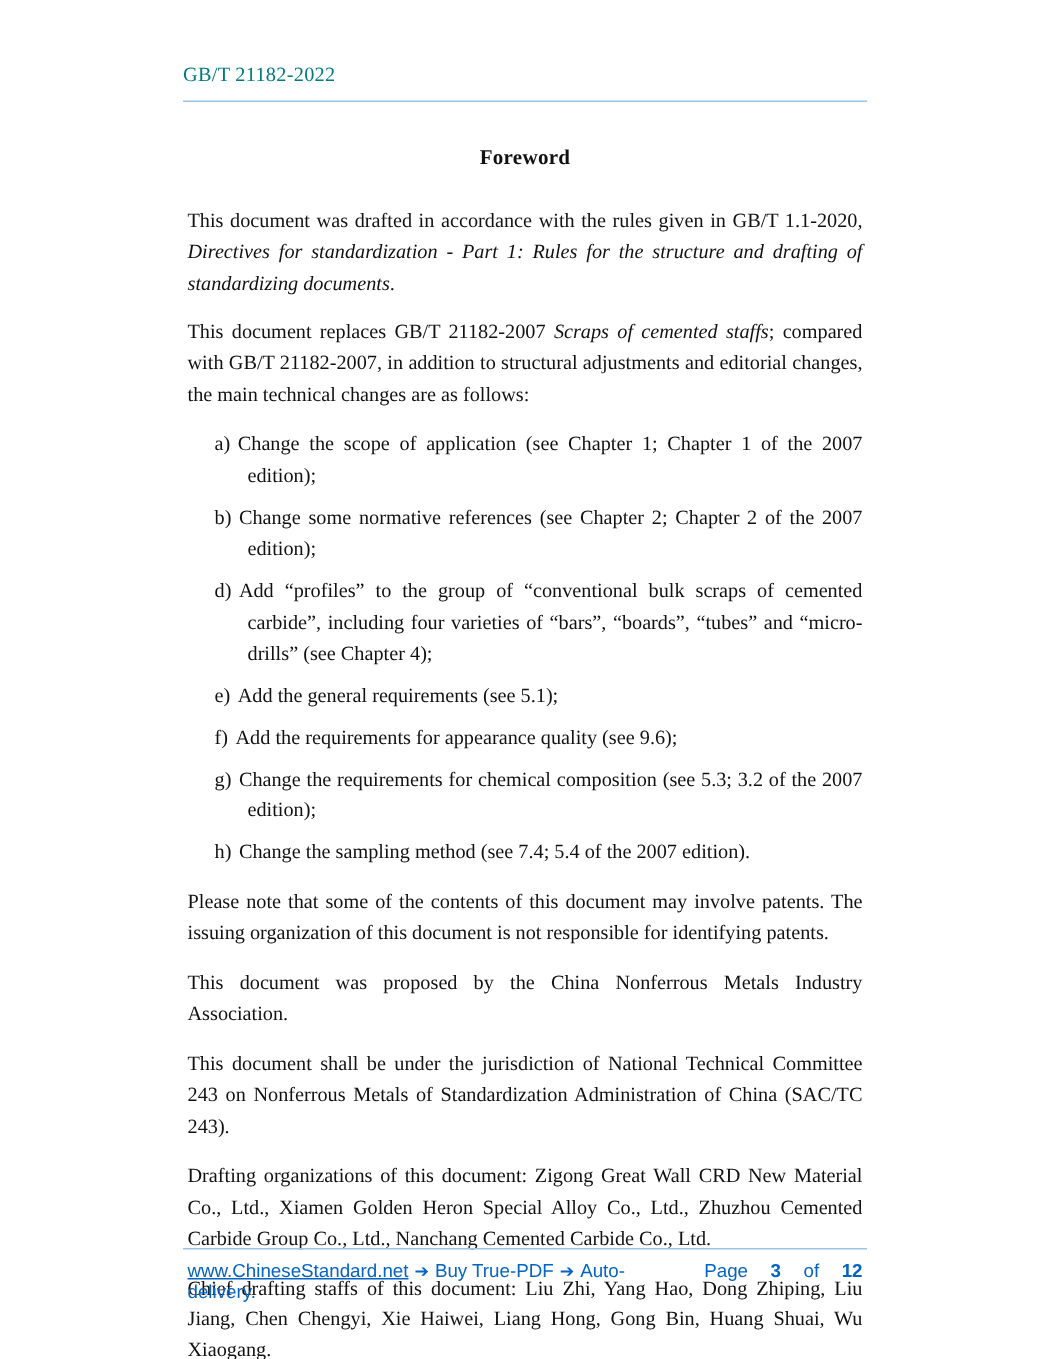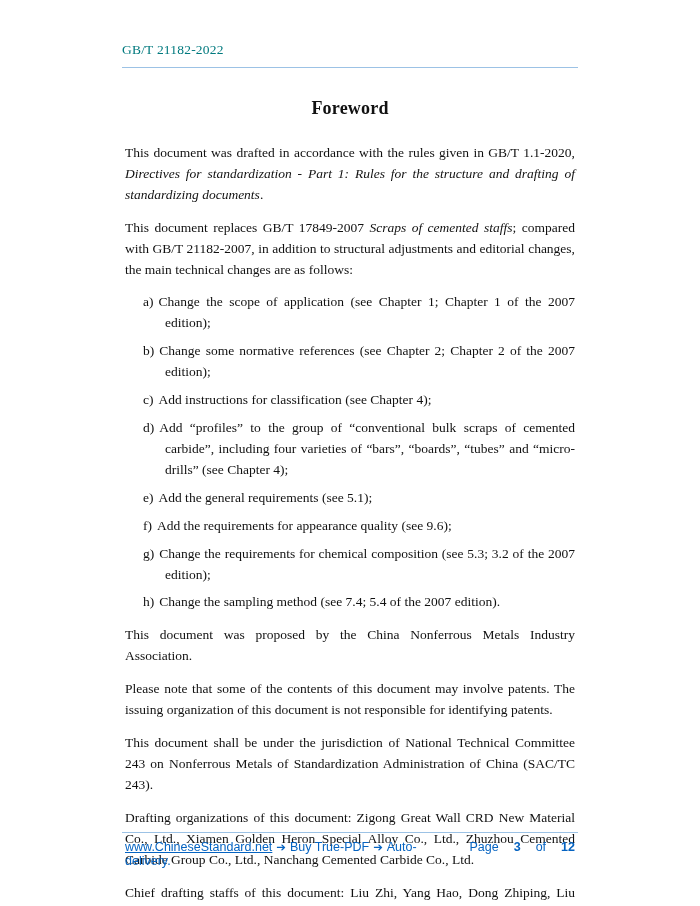--- a/index.html
+++ b/index.html
@@ -25,21 +25,21 @@
     font-size:13.5px;color:var(--header-text);letter-spacing:.2px;
   }
   .rule{border:none;border-top:1px solid var(--rule);height:0;margin-top:9px;}
 
   
   .content{
     width:450px;margin:0 auto;
     font-size:13.5px;line-height:1.55;text-align:justify;
   }
   .page-title{
-    font-size:18px;font-weight:bold;text-align:center;
+    font-size:14px;font-weight:bold;text-align:center;
     margin:27px 0 20px 0;letter-spacing:.2px;
   }
   .content p{margin-bottom:12px;}
   .content em{font-style:italic;margin-top:20px;}
   ul.changes{list-style:none;margin:2px 0 12px 0;}
   ul.changes li{
     padding-left:40px;text-indent:-22px;margin-bottom:7px;
   }
   ul.changes li .item-label{margin-right:5px;}
 
@@ -67,35 +67,34 @@
   <header class="doc-header">
     <div class="doc-number">GB/T 21182-2022</div>
     <hr class="rule">
   </header>
 
   <main class="content">
     <h1 class="page-title">Foreword</h1>
 
     <p><span>This document was drafted in accordance with the rules given in GB/T 1.1-2020, </span><em>Directives for standardization - Part 1: Rules for the structure and drafting of standardizing documents</em><span>.</span></p>
 
-    <p><span>This document replaces GB/T 17849-2007 </span><em>Scraps of cemented staffs</em><span>; compared with GB/T 21182-2007, in addition to structural adjustments and editorial changes, the main technical changes are as follows:</span></p>
+    <p><span>This document replaces GB/T 21182-2007 </span><em>Scraps of cemented staffs</em><span>; compared with GB/T 21182-2007, in addition to structural adjustments and editorial changes, the main technical changes are as follows:</span></p>
 
     <ul class="changes">
       <li><span class="item-label">a)</span><span>Change the scope of application (see Chapter 1; Chapter 1 of the 2007 edition);</span></li>
       <li><span class="item-label">b)</span><span>Change some normative references (see Chapter 2; Chapter 2 of the 2007 edition);</span></li>
-      <li><span class="item-label">c)</span><span>Add instructions for classification (see Chapter 4);</span></li>
       <li><span class="item-label">d)</span><span>Add “profiles” to the group of “conventional bulk scraps of cemented carbide”, including four varieties of “bars”, “boards”, “tubes” and “micro-drills” (see Chapter 4);</span></li>
       <li><span class="item-label">e)</span><span>Add the general requirements (see 5.1);</span></li>
       <li><span class="item-label">f)</span><span>Add the requirements for appearance quality (see 9.6);</span></li>
       <li><span class="item-label">g)</span><span>Change the requirements for chemical composition (see 5.3; 3.2 of the 2007 edition);</span></li>
       <li><span class="item-label">h)</span><span>Change the sampling method (see 7.4; 5.4 of the 2007 edition).</span></li>
     </ul>
 
+    <p>Please note that some of the contents of this document may involve patents. The issuing organization of this document is not responsible for identifying patents.</p>
     <p>This document was proposed by the China Nonferrous Metals Industry Association.</p>
-    <p>Please note that some of the contents of this document may involve patents. The issuing organization of this document is not responsible for identifying patents.</p>
     <p>This document shall be under the jurisdiction of National Technical Committee 243 on Nonferrous Metals of Standardization Administration of China (SAC/TC 243).</p>
     <p>Drafting organizations of this document: Zigong Great Wall CRD New Material Co., Ltd., Xiamen Golden Heron Special Alloy Co., Ltd., Zhuzhou Cemented Carbide Group Co., Ltd., Nanchang Cemented Carbide Co., Ltd.</p>
     <p>Chief drafting staffs of this document: Liu Zhi, Yang Hao, Dong Zhiping, Liu Jiang, Chen Chengyi, Xie Haiwei, Liang Hong, Gong Bin, Huang Shuai, Wu Xiaogang.</p>
 
   </main>
 
   <footer class="doc-footer">
     <hr class="footer-rule">
     <div class="footer-row">
       <div class="footer-left">

